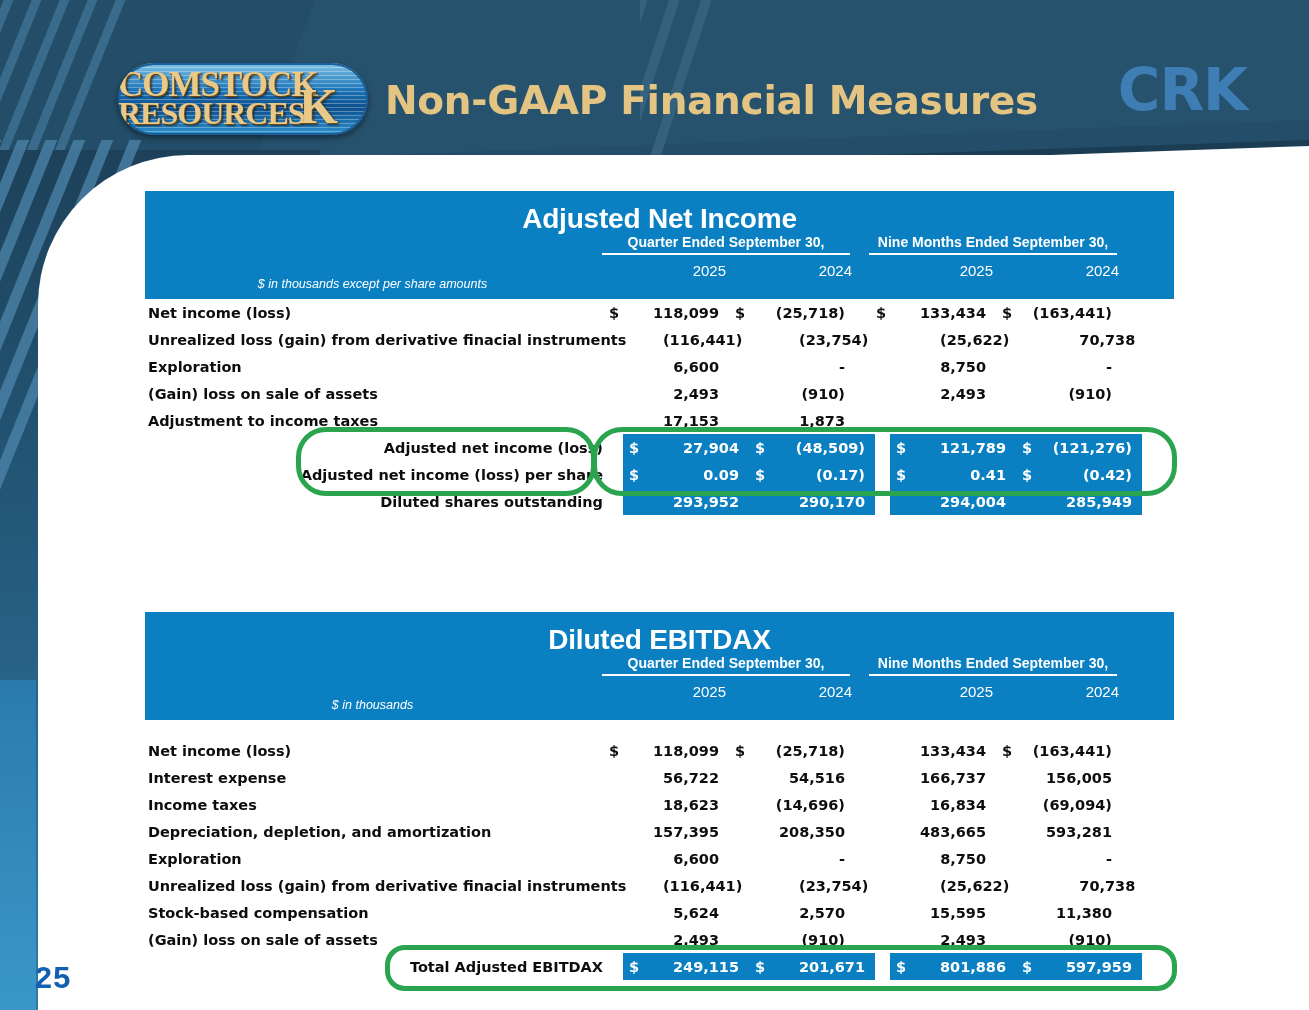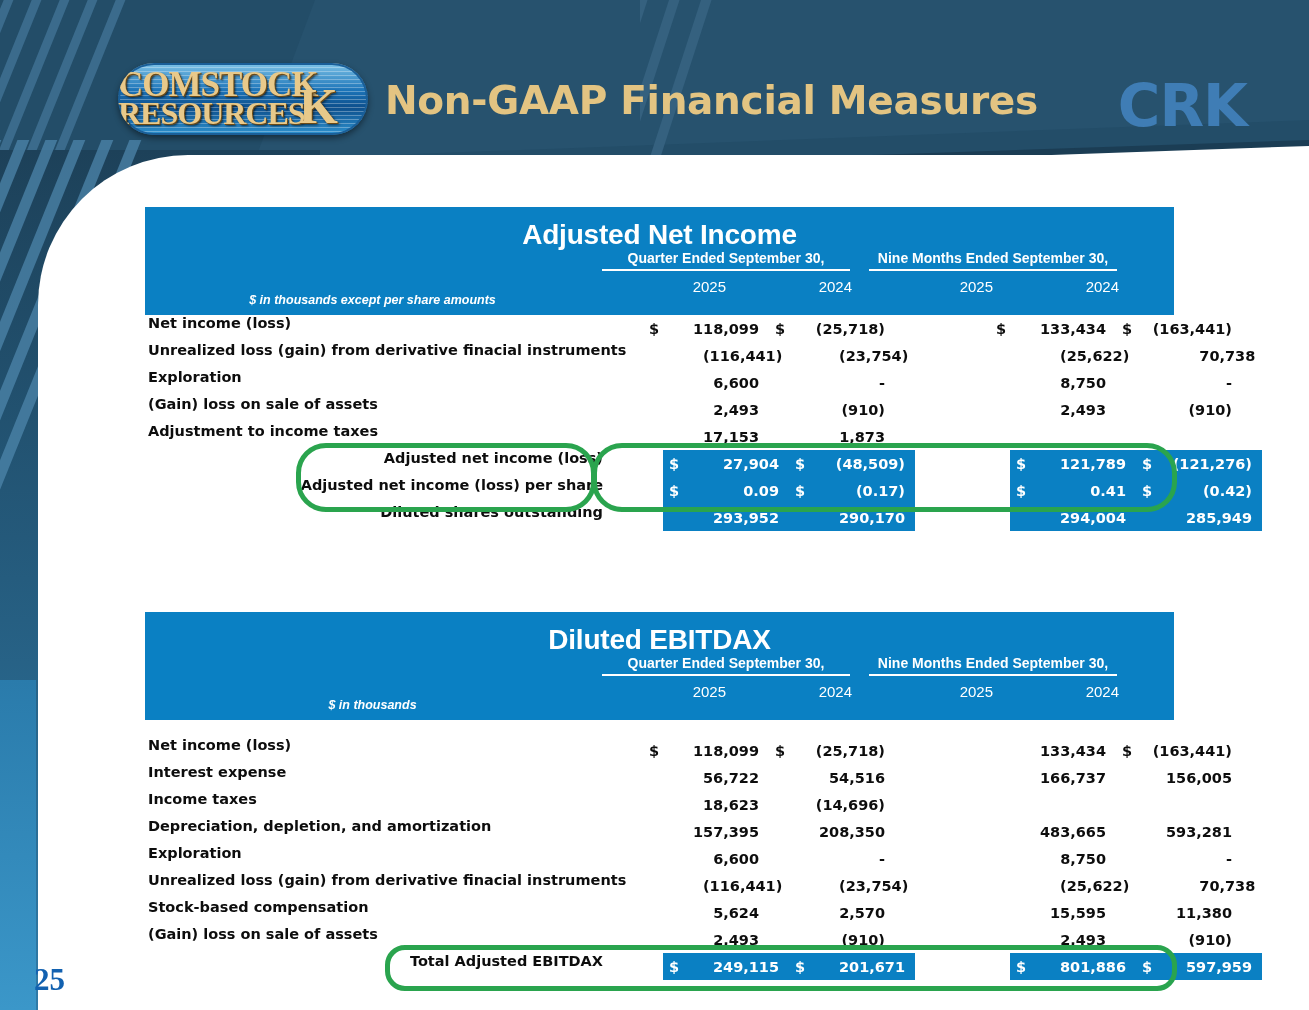--- a/index.html
+++ b/index.html
@@ -106,69 +106,68 @@
     text-shadow:1px 1px 0 #6b4a16, 2px 2px 3px rgba(0,0,0,.6);
   }
 
   .slide-title{
     position:absolute;left:385px;top:78px;
     font-size:39px;font-weight:bold;color:#e3c482;
     letter-spacing:-.3px;
     font-family:"DejaVu Sans", sans-serif;
   }
   .crk{
-    position:absolute;right:62px;top:72px;
+    position:absolute;right:62px;top:56px;
     font-size:58px;font-weight:bold;color:#3f7db5;
     letter-spacing:-1px;
     font-family:"DejaVu Sans", sans-serif;
   }
 
   .pageno{
     position:absolute;left:34px;top:962px;
     font-size:31px;font-weight:bold;color:#1261b0;
-    font-family:Liberation Serif, serif;
+    font-family:Liberation Mono, monospace;
   }
 
   
   .tbl{position:absolute;width:1029px;left:145px;}
   .tbl-hdr{background:#0a80c3;color:#fff;position:relative;}
   .tbl-title{
     text-align:center;font-size:28px;font-weight:bold;
     padding:12px 0 2px 0;letter-spacing:-.2px;
   }
   .hdr-grid{
     display:flex;align-items:flex-end;
     height:62px;position:relative;
   }
   .hdr-label{
     flex:0 0 455px;text-align:center;
-    font-size:12.5px;font-style:italic;font-weight:bold;
+    font-size:12.5px;font-style:italic;font-weight:normal;
     padding-bottom:8px;
   }
   .hdr-group{
     flex:0 0 252px;position:relative;text-align:center;
   }
   .hdr-spacer{flex:0 0 15px;}
   .hdr-group-title{
     font-size:14px;font-weight:bold;white-space:nowrap;
     padding-bottom:3px;
   }
   .hdr-rule{height:2px;background:#fff;margin:0 2px 7px 2px;}
   .hdr-years{display:flex;}
   .hdr-years span{
     flex:1;text-align:right;font-size:15px;font-weight:normal;
     padding-bottom:20px;
   }
 
   
   .row{
-    display:flex;align-items:flex-start;height:27px;
+    display:flex;align-items:center;height:27px;
     font-size:14.5px;font-weight:bold;color:#0d0d0d;
     font-family:"DejaVu Sans", sans-serif;
-    gap:40px;
   }
   .row .lbl{flex:0 0 455px;padding-left:3px;white-space:nowrap;}
   .row .lbl.right{text-align:right;padding-right:20px;}
   .cellgrp{flex:0 0 252px;display:flex;}
   .gap{flex:0 0 15px;}
   .cell{flex:1;display:flex;align-items:center;height:27px;}
   .cell .cur{width:26px;text-align:left;padding-left:6px;}
   .cell .num{flex:1;text-align:right;padding-right:10px;}
 
   .hl{background:#0a80c3;color:#ffffff;}
@@ -224,21 +223,21 @@
     <div class="logo-l1">COMSTOCK</div>
     <div class="logo-l2">RESOURCES</div>
   </div>
   <div class="logo-k">K</div>
 </div>
 
 <div class="slide-title">Non-GAAP Financial Measures</div>
 <div class="crk">CRK</div>
 <div class="pageno">25</div>
 
-<div class="tbl" id="table-0" style="top:207px">
+<div class="tbl" id="table-0" style="top:191px">
   <div class="tbl-hdr">
     <div class="tbl-title">Adjusted Net Income</div>
     <div class="hdr-grid">
       <div class="hdr-label">$ in thousands except per share amounts</div>
       <div class="hdr-group">
         <div class="hdr-group-title">Quarter Ended September 30,</div>
         <div class="hdr-rule"></div>
         <div class="hdr-years">
           <span>2025</span>
           <span>2024</span>
@@ -522,20 +521,30 @@
           <div class="cell">
             <span class="cur"></span>
             <span class="num">18,623</span>
           </div>
           <div class="cell">
             <span class="cur"></span>
             <span class="num">(14,696)</span>
           </div>
         </div>
         <div class="gap"></div>
+        <div class="cellgrp">
+          <div class="cell">
+            <span class="cur"></span>
+            <span class="num">16,834</span>
+          </div>
+          <div class="cell">
+            <span class="cur"></span>
+            <span class="num">(69,094)</span>
+          </div>
+        </div>
       </div>
       <div class="row">
         <div class="lbl">Depreciation, depletion, and amortization</div>
         <div class="cellgrp">
           <div class="cell">
             <span class="cur"></span>
             <span class="num">157,395</span>
           </div>
           <div class="cell">
             <span class="cur"></span>

